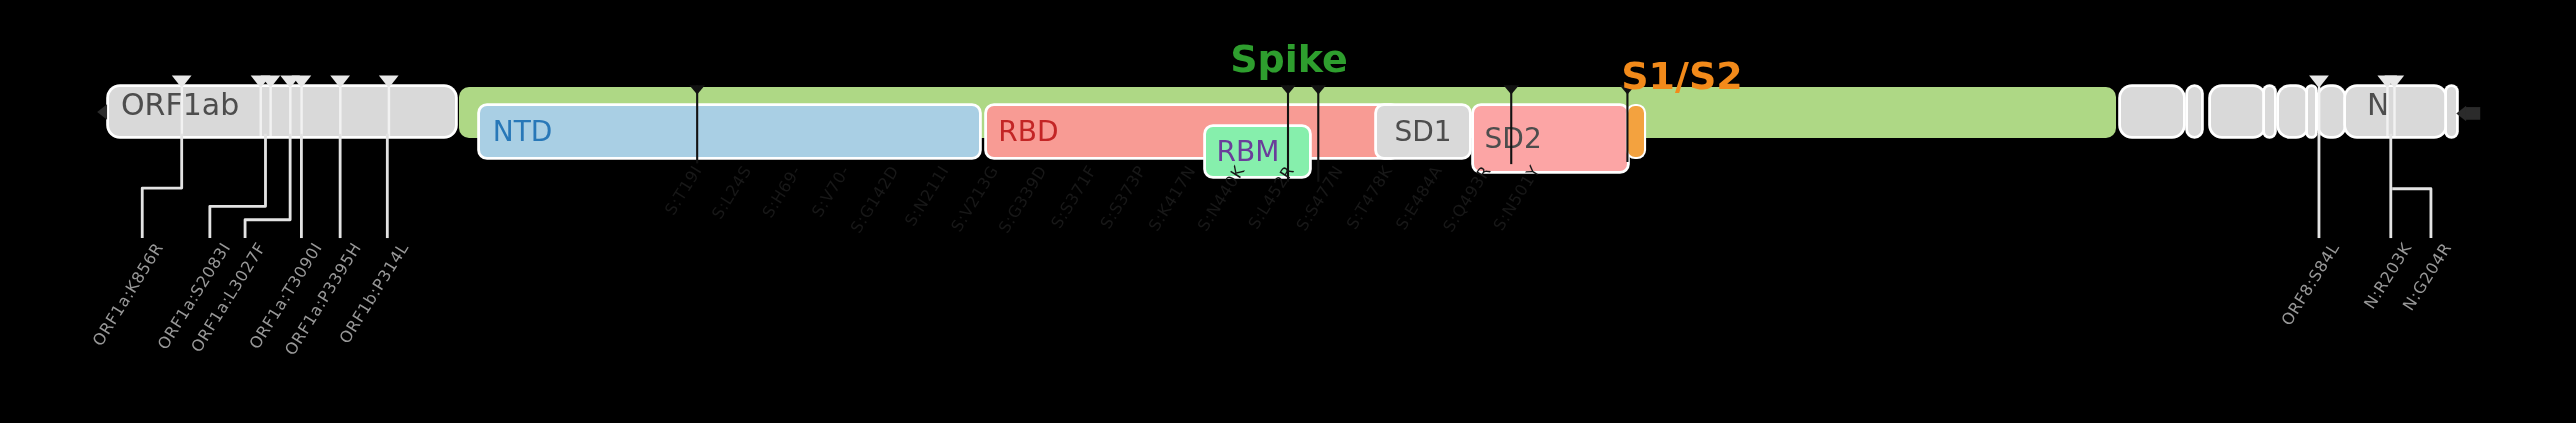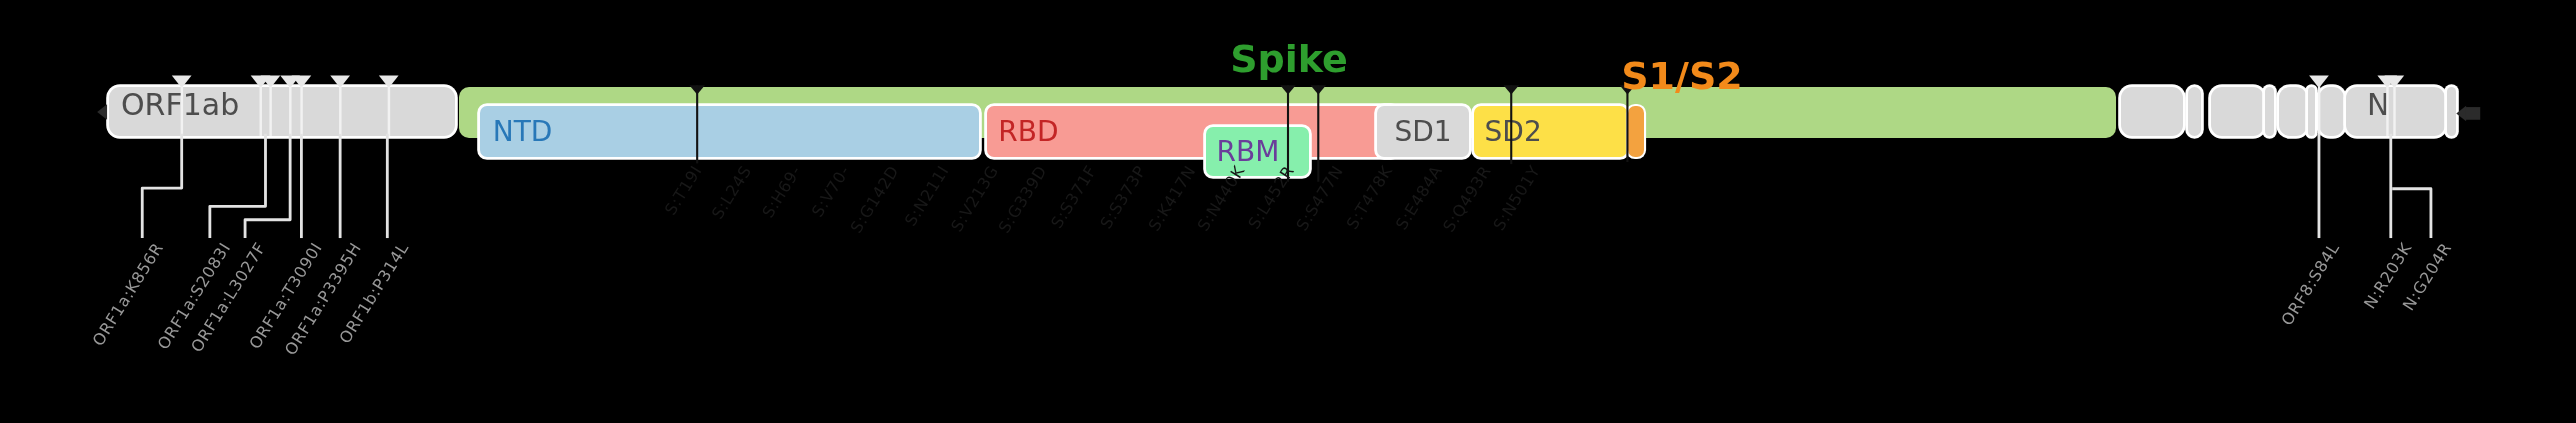--- a/index.html
+++ b/index.html
@@ -43,21 +43,21 @@
     </div>
     <div class="domain" style="left: 987px; width: 411px; top: 106px; height: 51px; background: rgb(248, 155, 148);">
       <span class="domain-label" style="color: rgb(195, 37, 37); padding-left: 11.3px;">RBD</span>
     </div>
     <div class="domain" style="left: 1206px; width: 103px; top: 127px; height: 49px; background: #86efac;">
       <span class="domain-label" style="color: rgb(106, 61, 154); padding-left: 10.6px;">RBM</span>
     </div>
     <div class="domain" style="left: 1377px; width: 92px; top: 106px; height: 51px; background: rgb(217, 217, 217); justify-content: center;">
       <span class="domain-label" style="color: rgb(77, 77, 77);">SD1</span>
     </div>
-    <div class="domain" style="left: 1474px; width: 153px; top: 106px; height: 51px; background: #fde047;">
+    <div class="domain" style="left: 1474px; width: 153px; top: 106px; height: 65px; background: #fca5a5;">
       <span class="domain-label" style="color: rgb(77, 77, 77); padding-left: 10.6px;">SD2</span>
     </div>
     <div class="marker-bar" style="left: 1628px; width: 15.5px; top: 106px; height: 51px; background: rgb(243, 162, 63);"></div>
     <div class="float-label" style="left: 1289px; top: 37px; color: rgb(46, 158, 46);">Spike</div>
     <div class="float-label" style="left: 1635px; top: 54px; color: rgb(242, 138, 26); margin-left: 47px;">S1/S2</div>
     <svg class="overlay" width="2576" height="424" viewBox="0 0 3658 602">
       <polygon points="244,107 272,107 258,125" fill="#e8e8e8"></polygon>
       <rect x="256.5" y="123" width="3.5" height="70" fill="#f2f2f2"></rect>
       <polygon points="356,107 384,107 370,125" fill="#e8e8e8"></polygon>
       <rect x="368.5" y="123" width="3.5" height="70" fill="#f2f2f2"></rect>

